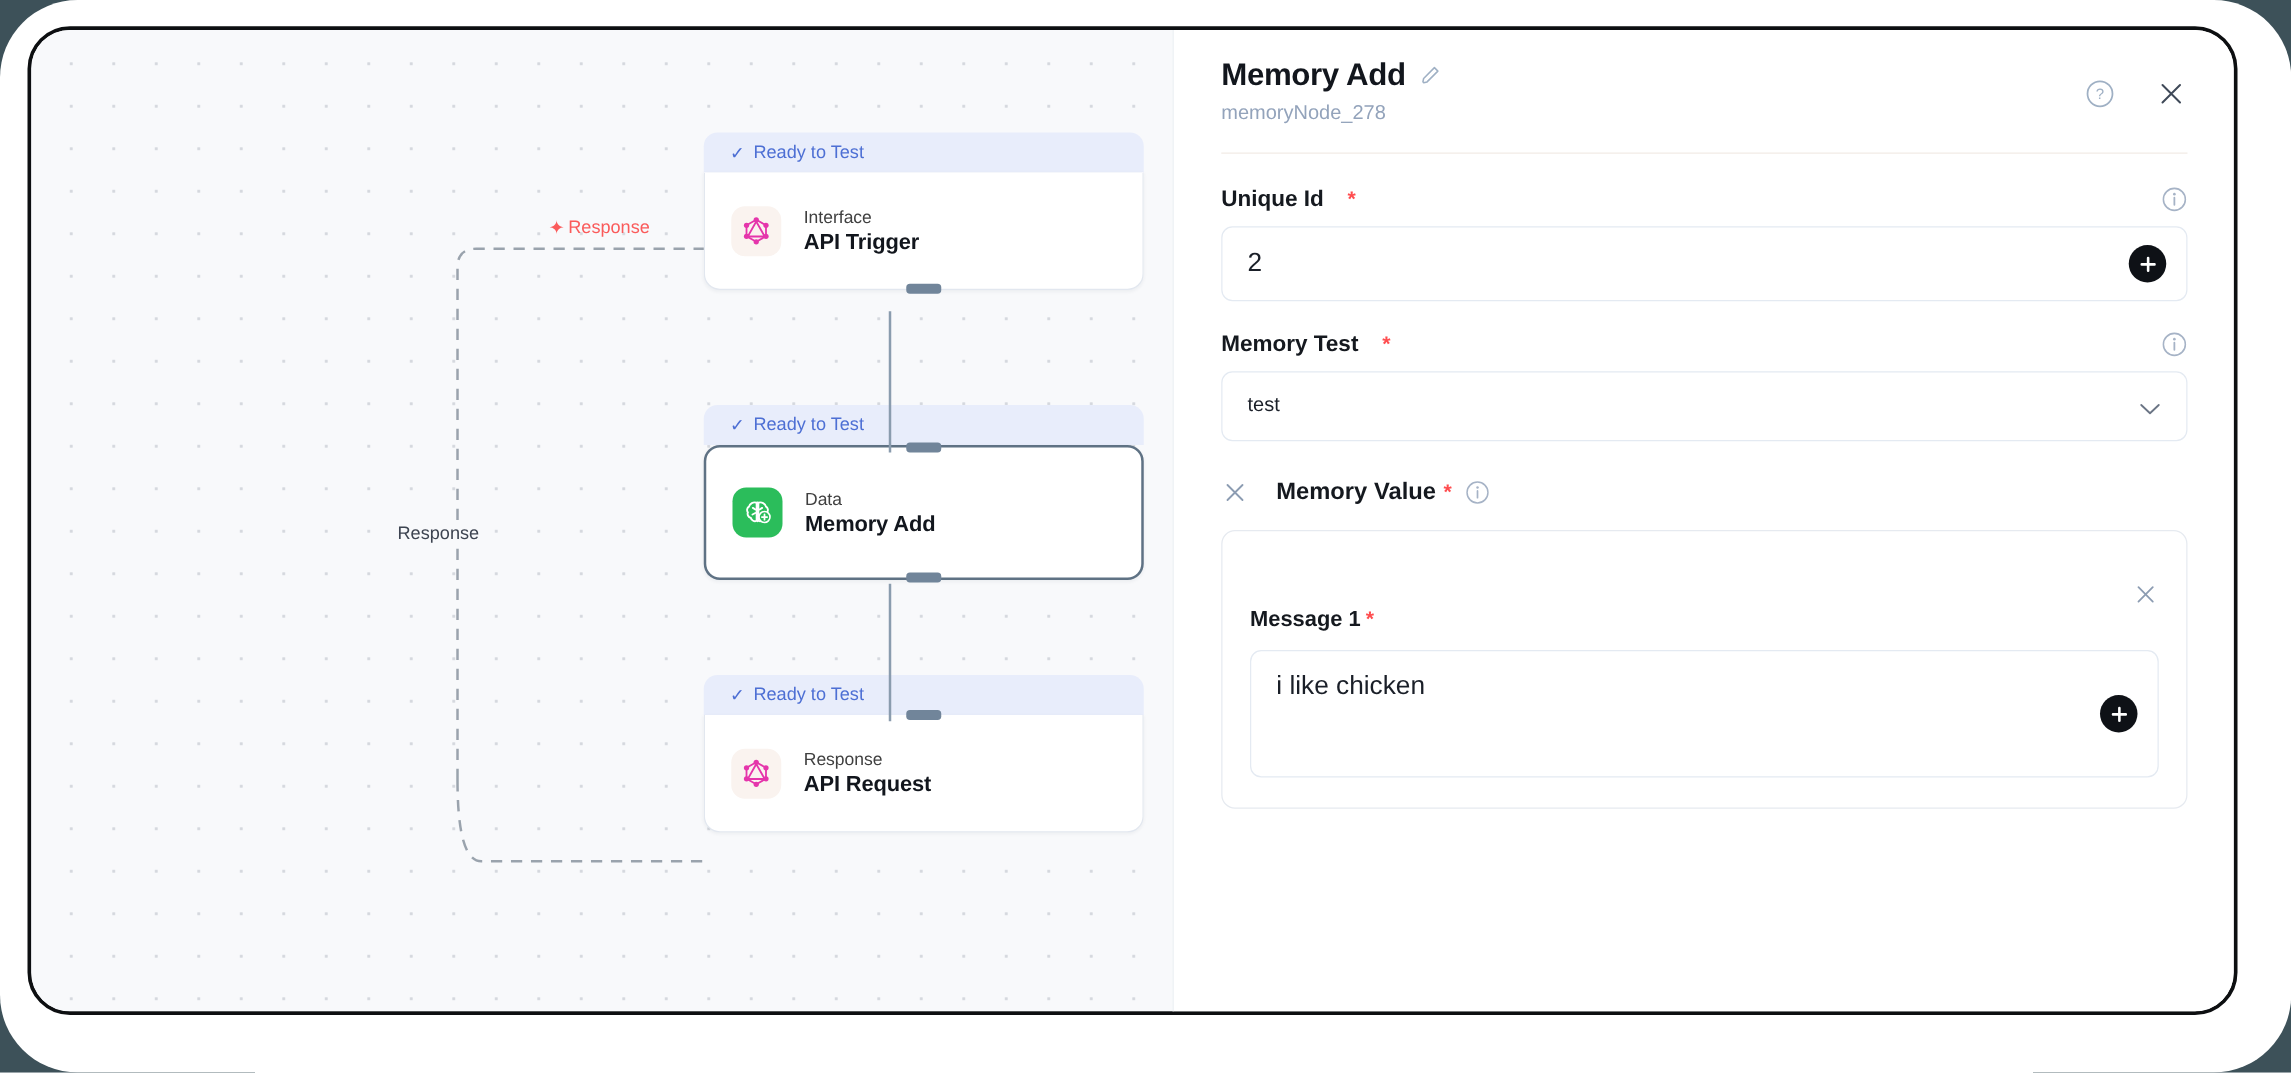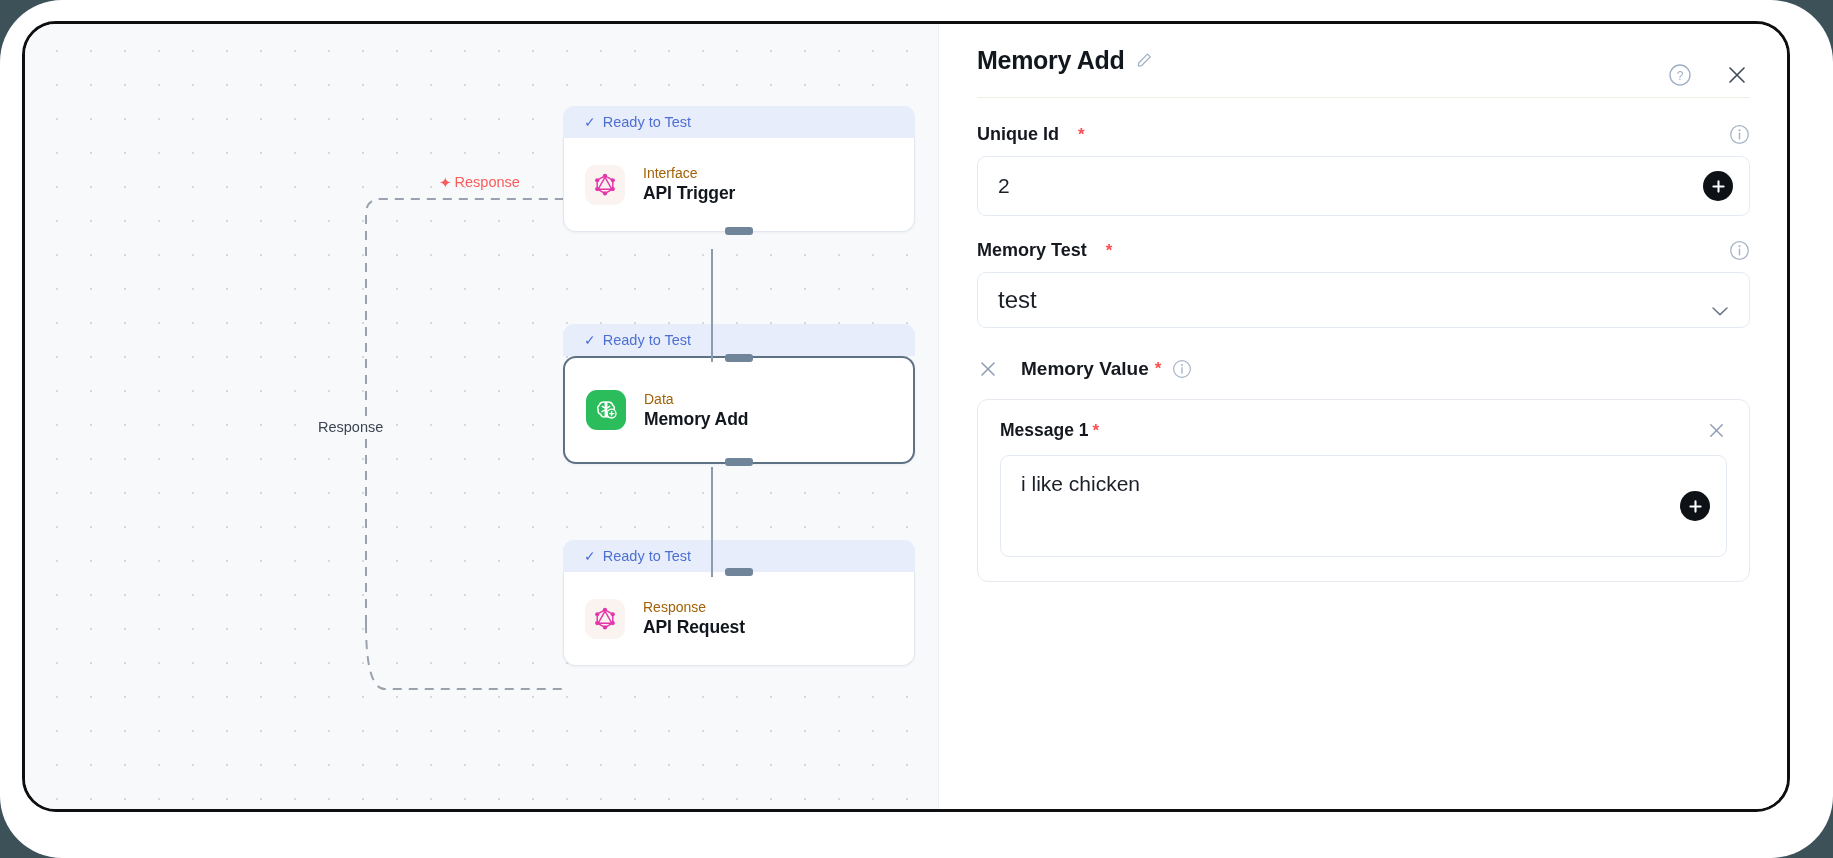--- a/index.html
+++ b/index.html
@@ -125,21 +125,21 @@
     align-items: center;
     justify-content: center;
     flex: none;
   }
   .node-icon.iface { background: #faf3ef; }
   .node-icon.data  { background: #2bbd5b; }
 
   .node-text { display: flex; flex-direction: column; gap: 2px; }
   .node-type {
     font-size: 14px;
-    color: #a16207;
+    color: #404040;
     font-weight: 400;
   }
   .node-title {
     font-size: 17.5px;
     color: #12161d;
     font-weight: 700;
     letter-spacing: -0.1px;
   }
 
   
@@ -262,21 +262,21 @@
   }
 
   .select-input {
     position: relative;
     height: 56px;
     border: 1px solid #e4eaf2;
     border-radius: 9px;
     display: flex;
     align-items: center;
     padding: 0 50px 0 20px;
-    font-size: 24px;
+    font-size: 16px;
     color: #1a1f28;
     background: #fff;
     cursor: pointer;
   }
   .chev {
     position: absolute;
     right: 20px; top: 50%;
     margin-top: -5px;
   }
 
@@ -311,20 +311,21 @@
     justify-content: space-between;
     margin-bottom: 14px;
   }
   .message-label {
     font-size: 17.5px;
     font-weight: 700;
     color: #15191f;
     display: flex;
     align-items: baseline;
     gap: 4px;
+    margin-top: 40px;
   }
   .msg-remove { cursor: pointer; display: flex; }
 
   .textarea-box {
     position: relative;
     border: 1px solid #e4eaf2;
     border-radius: 9px;
     height: 102px;
     padding: 16px 60px 0 20px;
     font-size: 21px;
@@ -473,20 +474,21 @@
 
         <div class="panel-header">
           <div class="panel-title-row">
             <span class="panel-title">Memory Add</span>
             <span class="edit-icon">
               <svg width="19" height="19" viewBox="0 0 20 20">
                 <path d="M3.5 15.2 L4.1 12.4 L13.2 3.3 L16.1 6.2 L7 15.3 L4.2 15.9 Z" fill="none" stroke="#9fb0c4" stroke-width="1.3" stroke-linejoin="round"></path>
               </svg>
             </span>
           </div>
+          <div class="panel-subtitle">memoryNode_278</div>
 
           <div class="panel-header-actions">
             <span class="hdr-btn">
               <svg width="24" height="24" viewBox="0 0 24 24">
                 <circle cx="12" cy="12" r="10" fill="none" stroke="#9fb0c4" stroke-width="1.4"></circle>
                 <text x="12" y="16.5" font-size="12" fill="#9fb0c4" text-anchor="middle" font-family="Liberation Sans, sans-serif">?</text>
               </svg>
             </span>
             <span class="hdr-btn">
               <svg width="26" height="26" viewBox="0 0 26 26">

